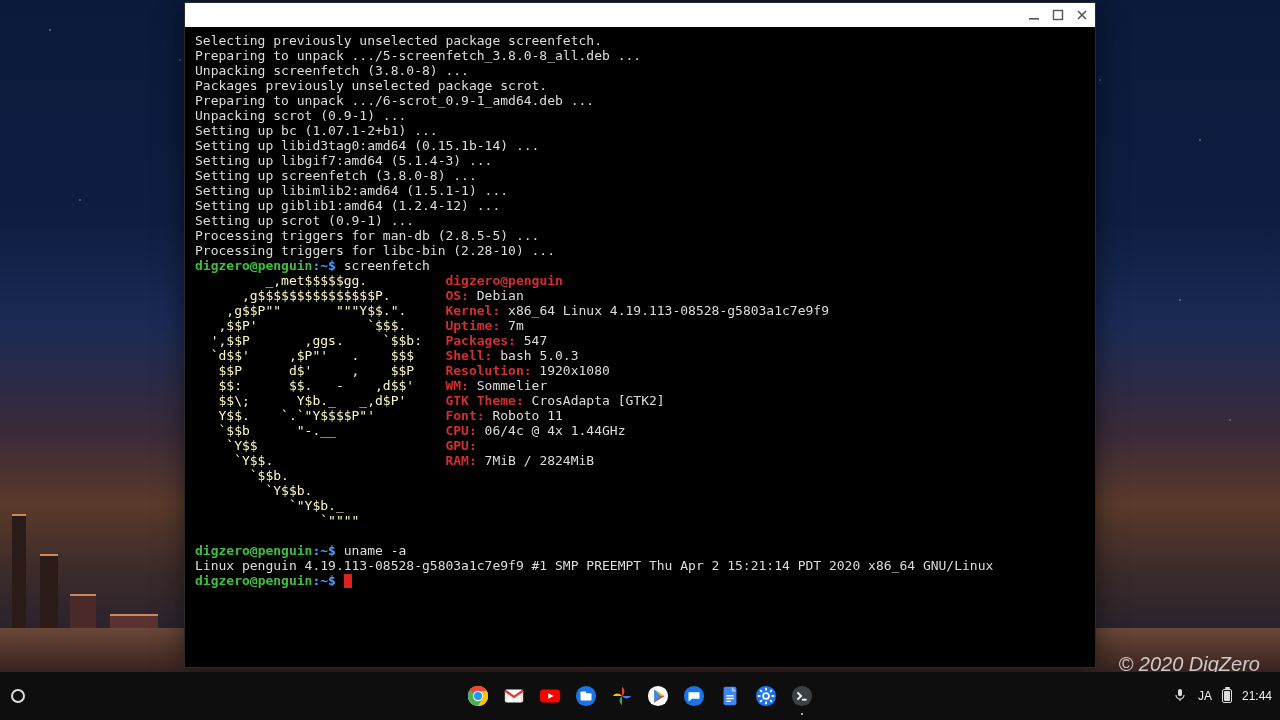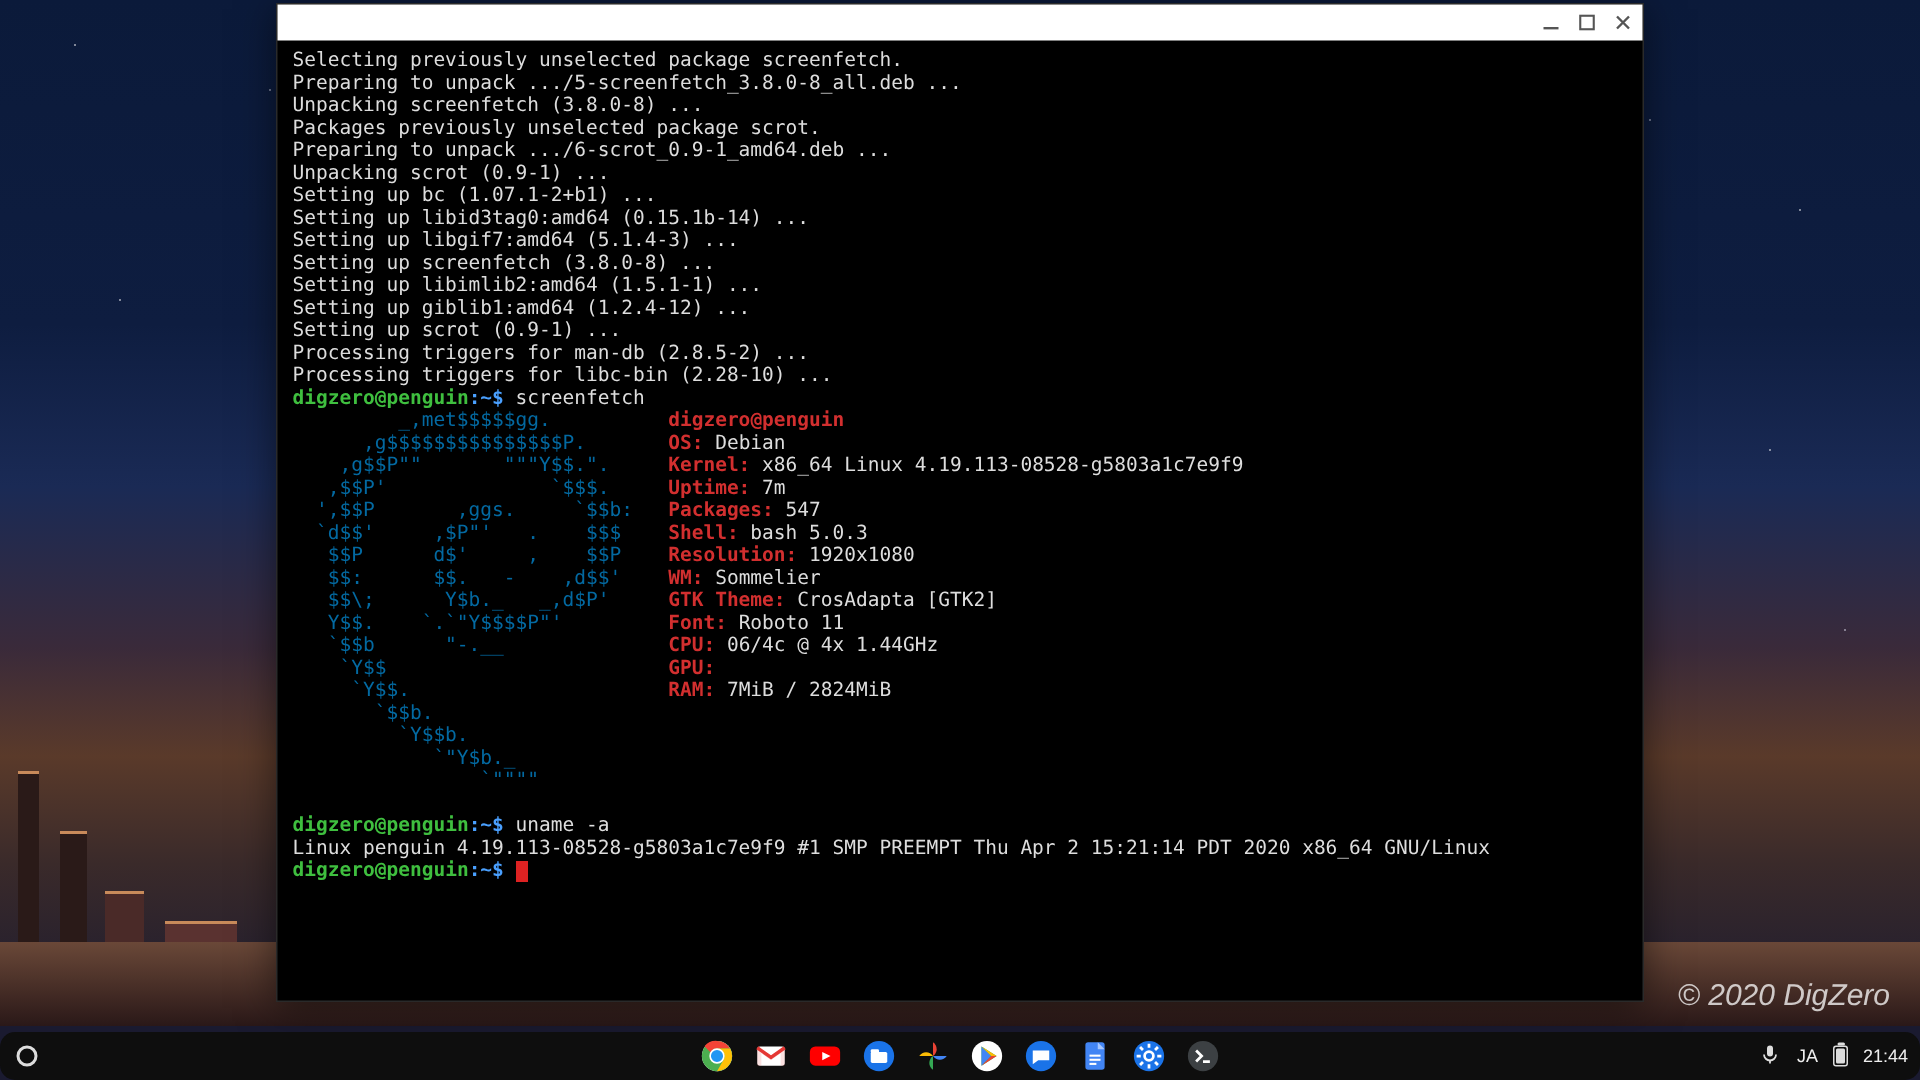--- a/index.html
+++ b/index.html
@@ -37,25 +37,25 @@
   
   .win{position:absolute;left:184px;top:2px;width:912px;height:666px;background:#000;border:1px solid #2a2a2a;box-shadow:0 4px 24px rgba(0,0,0,.5);}
   .titlebar{height:24px;background:#fff;display:flex;align-items:center;justify-content:flex-end;padding:0 6px;gap:10px;}
   .tbtn{width:14px;height:14px;display:flex;align-items:center;justify-content:center;color:#444;}
   .tbtn svg{width:12px;height:12px;}
   .term{position:absolute;top:24px;left:0;right:0;bottom:0;padding:6px 10px 8px;color:#ddd;font-family:"DejaVu Sans Mono","Courier New",monospace;font-size:13px;line-height:15px;white-space:pre;}
   .g{color:#3fbf3f;font-weight:bold;}
   .b{color:#4aa0ff;font-weight:bold;}
   .w{color:#ddd;text-align:center;}
   .r{color:#d22f2f;font-weight:bold;}
-  .rr{color:#0369a1;}
+  .rr{color:#fef9c3;}
   .cursor{display:inline-block;width:8px;height:14px;background:#d22;vertical-align:text-bottom;}
 
   
-  .shelf{position:absolute;left:0;right:0;bottom:0;height:32px;background:#0e0e0e;display:flex;align-items:center;color:#e6e6e6;font-size:12px;border-radius:10px;}
+  .shelf{position:absolute;left:0;right:0;bottom:0;height:48px;background:#0e0e0e;display:flex;align-items:center;color:#e6e6e6;font-size:12px;}
   .launcher{width:36px;height:36px;display:flex;align-items:center;justify-content:center;}
   .launcher .ring{width:14px;height:14px;border:2px solid #ddd;border-radius:50%;}
   .center{position:absolute;left:50%;transform:translateX(-50%);display:flex;gap:14px;align-items:center;}
   .dot{width:2px;height:2px;border-radius:50%;background:#ddd;margin-top:22px;}
   .ic{width:22px;height:22px;display:flex;align-items:center;justify-content:center;position:relative;}
   .tray{position:absolute;right:8px;display:flex;align-items:center;gap:10px;}
   .tray span{font-size:12px;color:#eee;}
   .batt{width:10px;height:14px;border:1.5px solid #ddd;border-radius:2px;position:relative;}
   .batt::before{content:"";position:absolute;top:-3px;left:2.5px;width:5px;height:2px;background:#ddd;border-radius:1px;}
   .batt::after{content:"";position:absolute;left:1px;right:1px;bottom:1px;height:10px;background:#ddd;border-radius:1px;}
@@ -99,21 +99,21 @@
 <span class="w">Packages previously unselected package scrot.</span>
 <span class="w">Preparing to unpack .../6-scrot_0.9-1_amd64.deb ...</span>
 <span class="w">Unpacking scrot (0.9-1) ...</span>
 <span class="w">Setting up bc (1.07.1-2+b1) ...</span>
 <span class="w">Setting up libid3tag0:amd64 (0.15.1b-14) ...</span>
 <span class="w">Setting up libgif7:amd64 (5.1.4-3) ...</span>
 <span class="w">Setting up screenfetch (3.8.0-8) ...</span>
 <span class="w">Setting up libimlib2:amd64 (1.5.1-1) ...</span>
 <span class="w">Setting up giblib1:amd64 (1.2.4-12) ...</span>
 <span class="w">Setting up scrot (0.9-1) ...</span>
-<span class="w">Processing triggers for man-db (2.8.5-2) ...</span>
+<span class="w">Processing triggers for man-db (2.8.5-5) ...</span>
 <span class="w">Processing triggers for libc-bin (2.28-10) ...</span>
 <span class="g">digzero</span><span class="g">@</span><span class="g">penguin</span><span class="b">:~$ </span><span class="w">screenfetch</span>
 <span class="rr">         _,met$$$$$gg.          </span><span class="r">digzero</span><span class="r">@</span><span class="r">penguin</span>
 <span class="rr">      ,g$$$$$$$$$$$$$$$P.       </span><span class="r">OS:</span><span class="w"> Debian</span>
 <span class="rr">    ,g$$P""       """Y$$.".     </span><span class="r">Kernel:</span><span class="w"> x86_64 Linux 4.19.113-08528-g5803a1c7e9f9</span>
 <span class="rr">   ,$$P'              `$$$.     </span><span class="r">Uptime:</span><span class="w"> 7m</span>
 <span class="rr">  ',$$P       ,ggs.     `$$b:   </span><span class="r">Packages:</span><span class="w"> 547</span>
 <span class="rr">  `d$$'     ,$P"'   .    $$$    </span><span class="r">Shell:</span><span class="w"> bash 5.0.3</span>
 <span class="rr">   $$P      d$'     ,    $$P    </span><span class="r">Resolution:</span><span class="w"> 1920x1080</span>
 <span class="rr">   $$:      $$.   -    ,d$$'    </span><span class="r">WM:</span><span class="w"> Sommelier</span>

